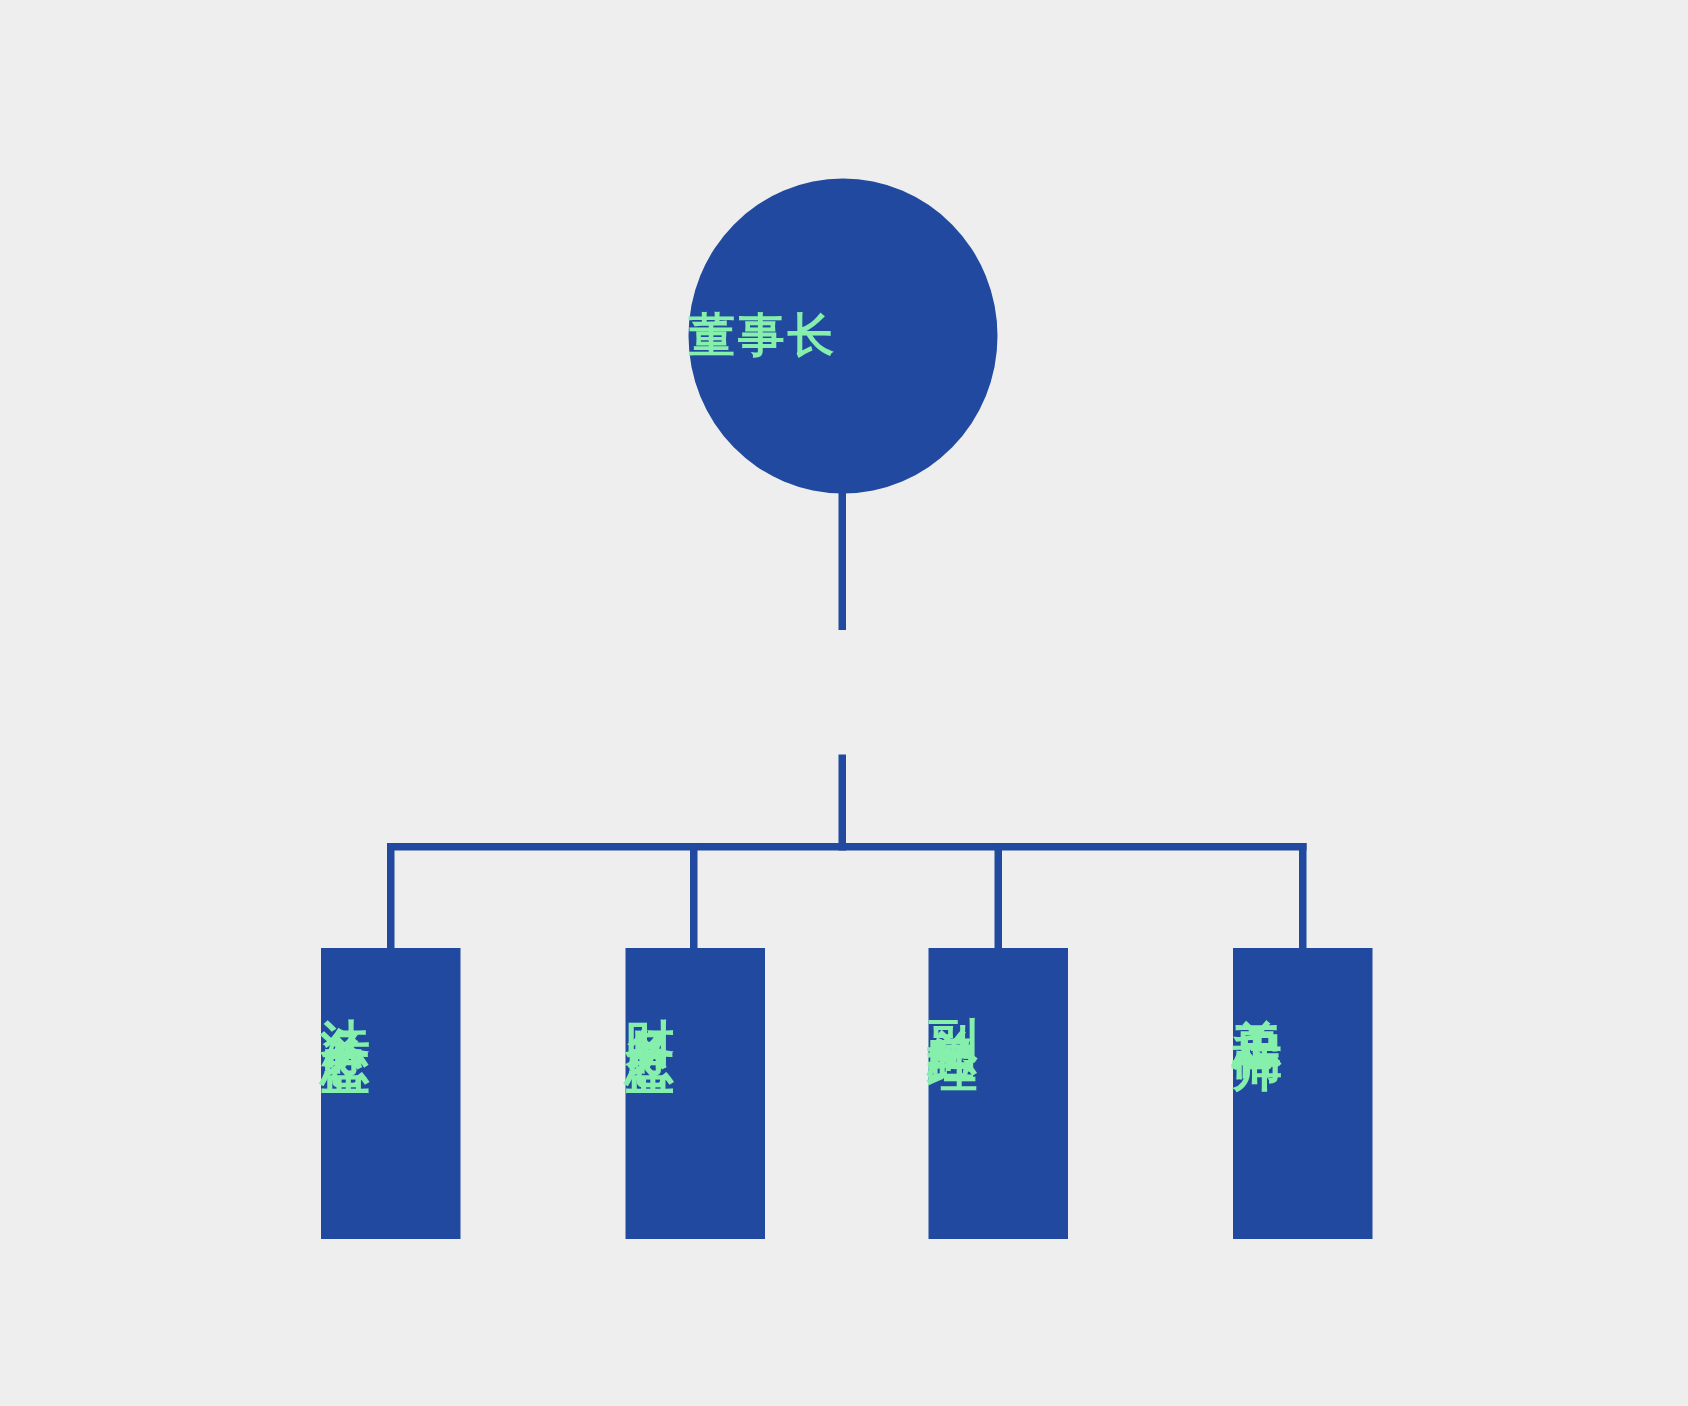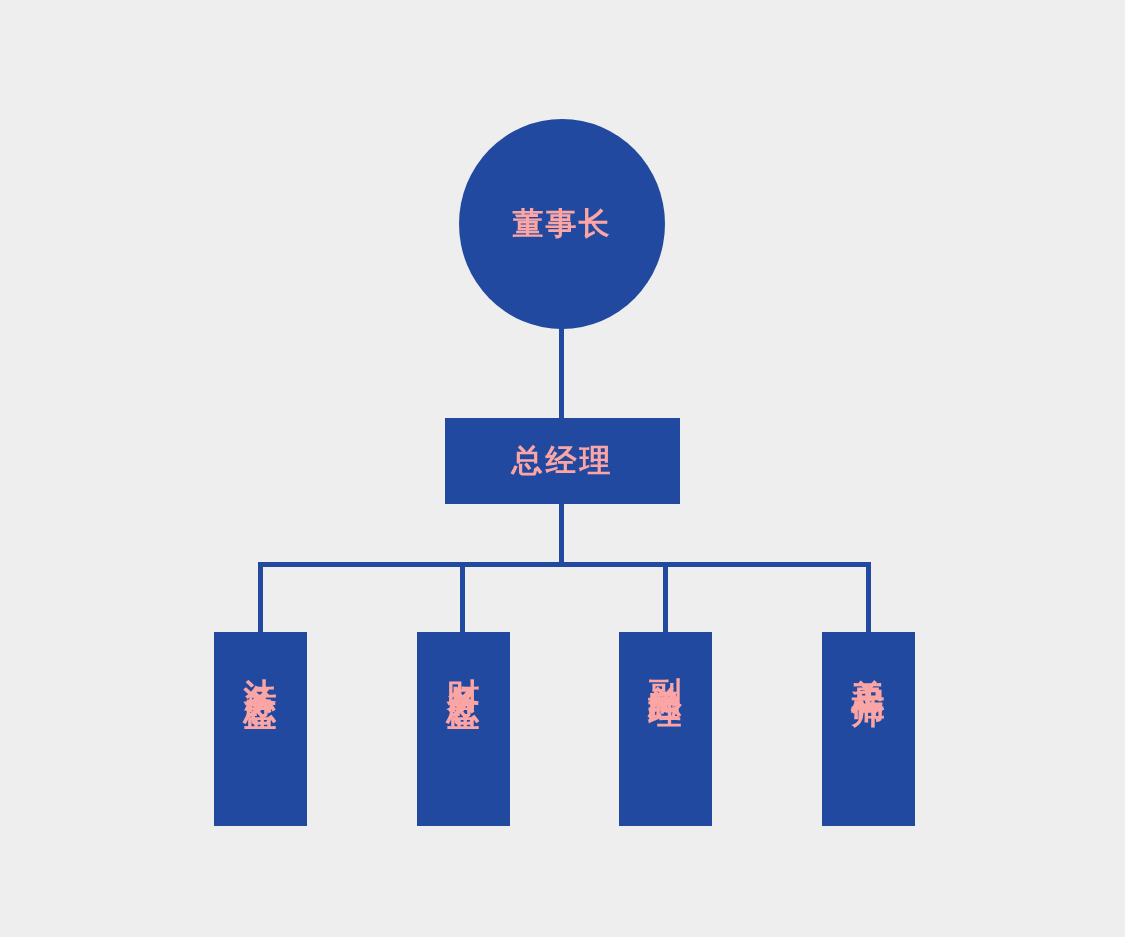--- a/index.html
+++ b/index.html
@@ -51,24 +51,23 @@
   }
   .drop-1 { left: 258px; }
   .drop-2 { left: 460px; }
   .drop-3 { left: 663px; }
   .drop-4 { left: 866px; }
 
   
   .node {
     position: absolute;
     background: #21499f;
-    color: #fca5a5;
+    color: #86efac;
     display: flex;
     align-items: center;
-    justify-content: center;
     box-sizing: border-box;
   }
 
   .node-root {
     left: 459px;
     top: 119px;
     width: 206px;
     height: 210px;
     border-radius: 50%;
     font-size: 31px;
@@ -117,23 +116,20 @@
   <div class="connector conn-bus"></div>
   <div class="connector conn-drop drop-1"></div>
   <div class="connector conn-drop drop-2"></div>
   <div class="connector conn-drop drop-3"></div>
   <div class="connector conn-drop drop-4"></div>
 
   <div class="node node-root">
     <span>董事长</span>
   </div>
 
-  <div class="node node-l2">
-    <span>总经理</span>
-  </div>
 
   <div class="node node-leaf leaf-1">
     <span class="vtext">法务总监</span>
   </div>
 
   <div class="node node-leaf leaf-2">
     <span class="vtext">财务总监</span>
   </div>
 
   <div class="node node-leaf leaf-3">

